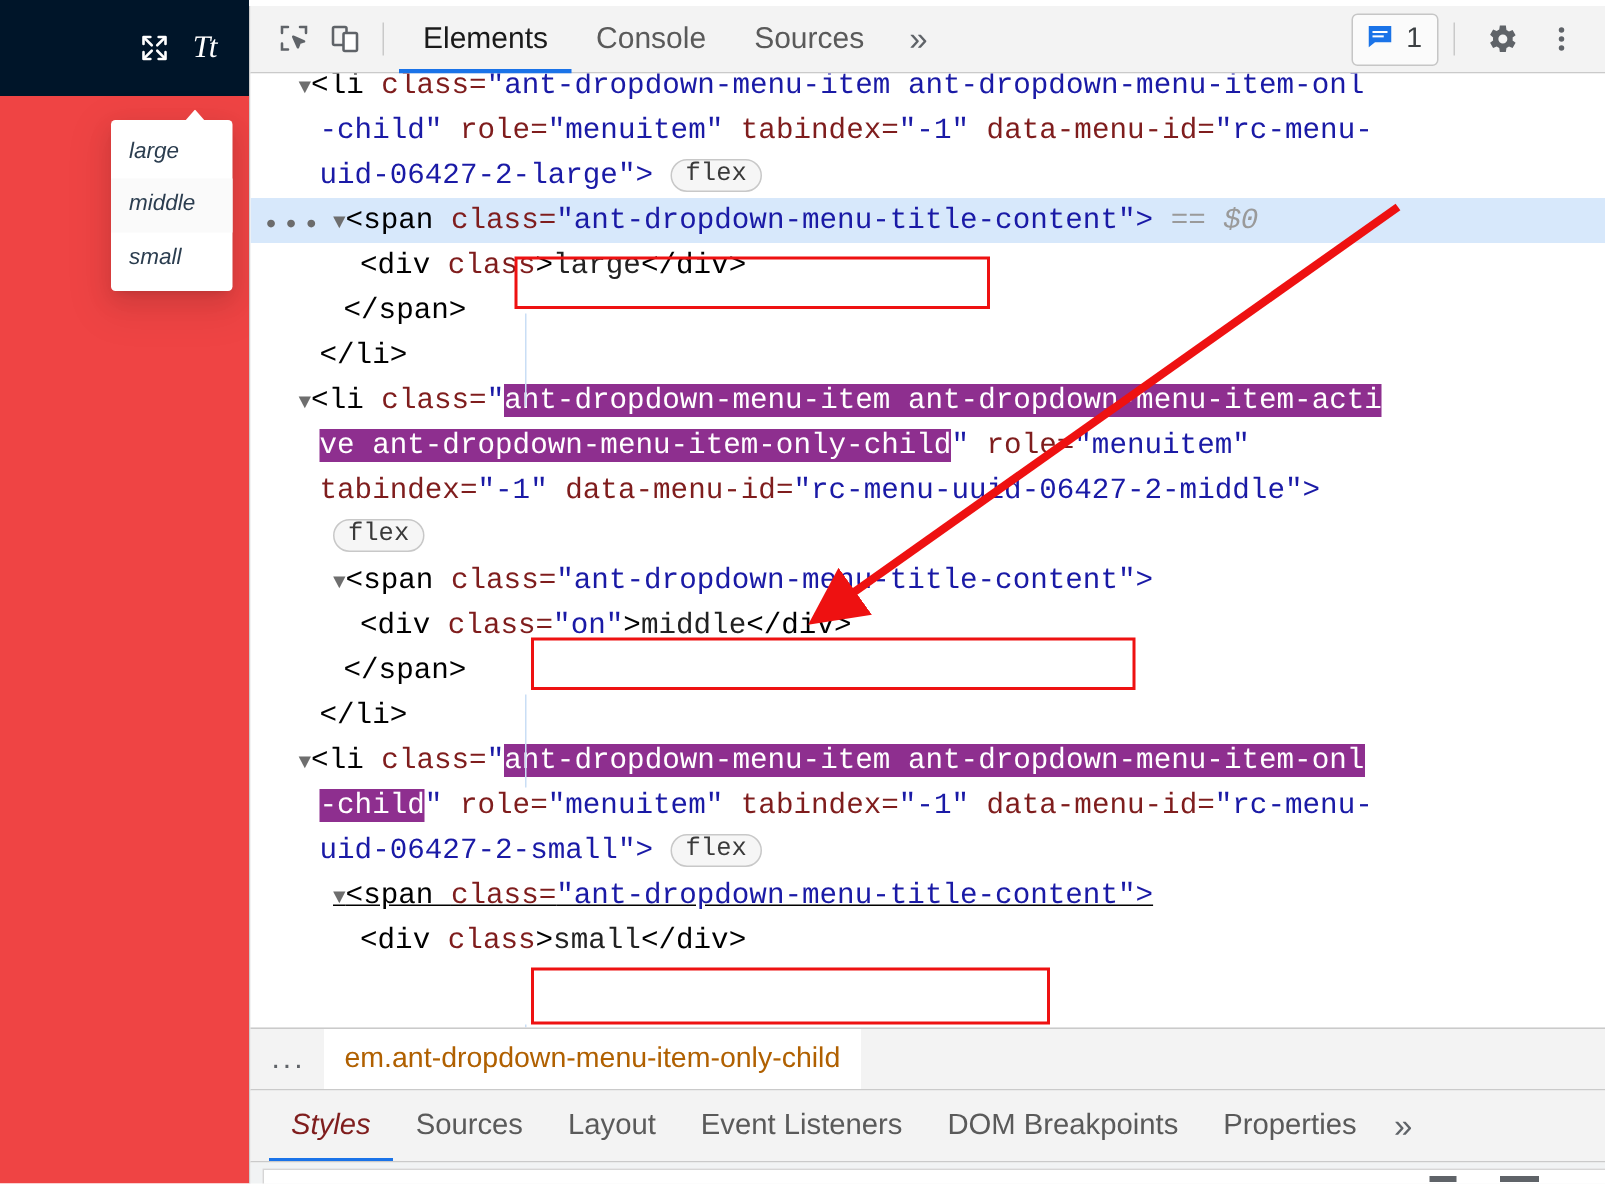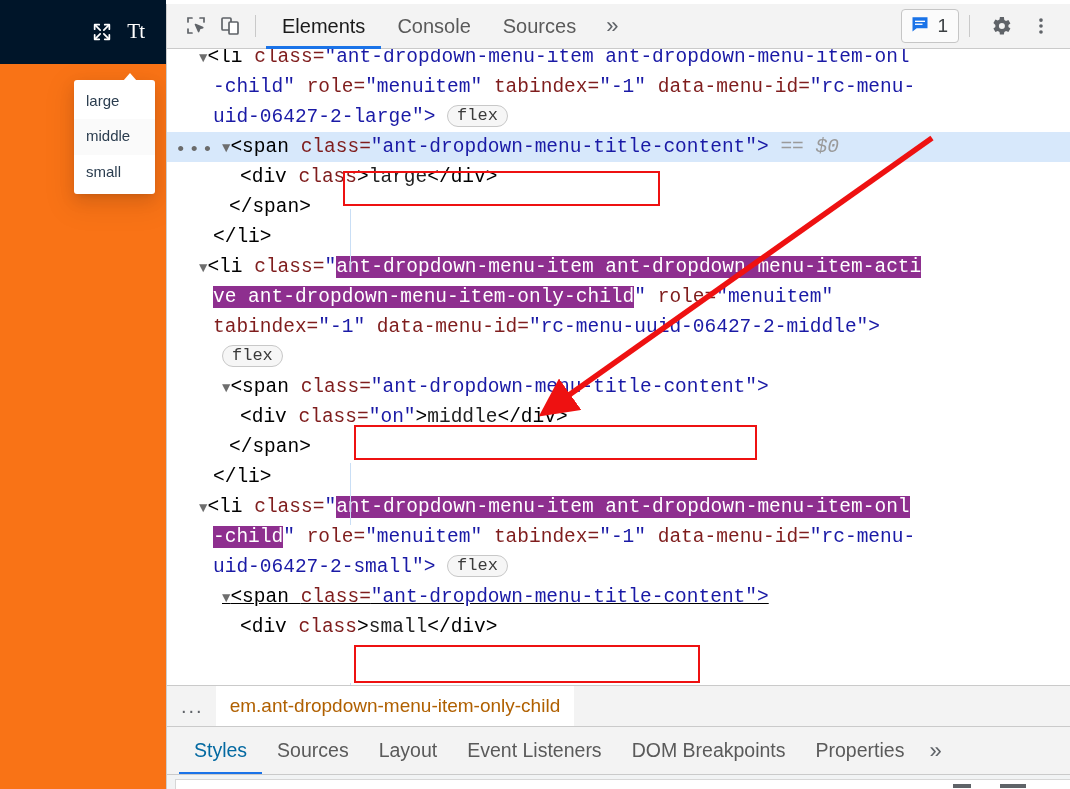--- a/index.html
+++ b/index.html
@@ -9,22 +9,23 @@
     background: #ffffff;
     font-family: "Liberation Sans", sans-serif;
   }
 
   #root { position: relative; width: 1070px; height: 789px; }
 
   
   #page-pane {
     position: absolute; left: 0; top: 0;
     width: 166px; height: 789px;
-    background: #f97316;
+    background: #ef4444;
     overflow: hidden;
+    font-style: italic;
   }
   #page-header {
     position: absolute; left: 0; top: 0;
     width: 166px; height: 64px;
     background: #001529;
     display: flex; align-items: center; justify-content: flex-end;
     gap: 14px; padding-right: 22px;
   }
   .hdr-icon {
     color: #ffffff; display: inline-flex;
@@ -206,21 +207,21 @@
     display: flex; align-items: center;
     padding-left: 12px;
     overflow: hidden;
   }
   .bt-tab {
     font-size: 19.5px; color: #5a5a5a;
     padding: 0 15px; height: 48px;
     display: inline-flex; align-items: center;
     cursor: pointer; white-space: nowrap;
   }
-  .bt-tab.sel { color: #0369a1; box-shadow: inset 0 -3px 0 #1a73e8; }
+  .bt-tab.sel { color: #7f1d1d; box-shadow: inset 0 -3px 0 #1a73e8; font-style: italic; }
   #bt-more { font-size: 22px; color: #5f6368; padding: 0 10px; cursor: pointer; }
 
   
   #styles-pane {
     position: relative; height: 18px; background: #f1f3f4;
   }
   #styles-filter {
     position: absolute; left: 8px; top: 4px;
     width: 900px; height: 14px;
     background: #ffffff; border: 1px solid #d6d6d6;

